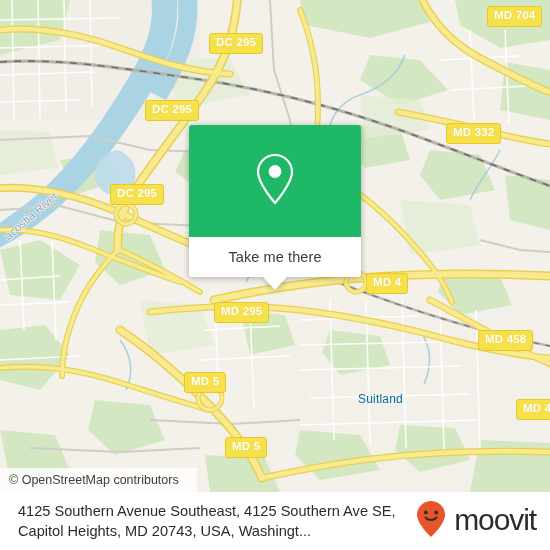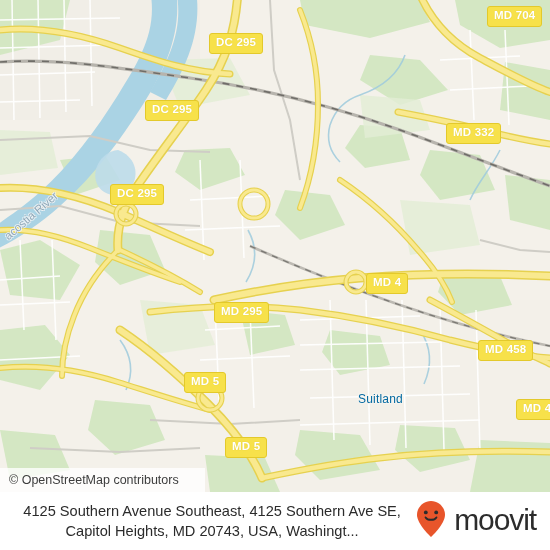--- a/index.html
+++ b/index.html
@@ -115,40 +115,39 @@
   }
 
   
   .attribution {
     position: absolute;
     left: 0;
     top: 468px;
     height: 24px;
     display: flex;
     align-items: center;
-    padding: 0 26px 0 9px;
+    padding: 0 18px 0 9px;
     background: rgba(255,255,255,0.78);
     color: #3d3d3d;
     font-size: 12.5px;
     white-space: nowrap;
   }
 
   
   .footer {
     position: absolute;
     left: 0;
     top: 492px;
     width: 550px;
     height: 58px;
     background: #ffffff;
     display: flex;
     align-items: center;
     box-sizing: border-box;
     padding: 0 14px 0 18px;
-    text-align: center;
   }
   .footer-address {
     flex: 1 1 auto;
     color: #2b2b2b;
     font-size: 14.6px;
     line-height: 20px;
     overflow: hidden;
     max-height: 42px;
     padding-right: 10px;
   }
@@ -361,25 +360,39 @@
 
     <div class="map-label" style="left:358px; top:392px;">Suitland</div>
 
     <div class="shield" style="left:487px; top:6px;">MD 704</div>
     <div class="shield" style="left:209px; top:33px;">DC 295</div>
     <div class="shield" style="left:145px; top:100px;">DC 295</div>
     <div class="shield" style="left:446px; top:123px;">MD 332</div>
     <div class="shield" style="left:110px; top:184px;">DC 295</div>
     <div class="shield" style="left:366px; top:273px;">MD 4</div>
     <div class="shield" style="left:214px; top:302px;">MD 295</div>
-    <div class="shield" style="left:478px; top:340px;">MD 458</div>
+    <div class="shield" style="left:478px; top:330px;">MD 458</div>
     <div class="shield" style="left:184px; top:372px;">MD 5</div>
     <div class="shield" style="left:516px; top:399px;">MD 4</div>
     <div class="shield" style="left:225px; top:437px;">MD 5</div>
 
+    <div class="popup">
+      <div class="popup-top">
+        <span>
+          <svg width="44" height="54" viewBox="0 0 44 54" fill="none" xmlns="http://www.w3.org/2000/svg">
+            <path d="M22 3 C12.6 3 5 10.6 5 20 C5 31.5 22 51 22 51 C22 51 39 31.5 39 20 C39 10.6 31.4 3 22 3 Z" stroke="#ffffff" stroke-width="2.2" fill="none" stroke-linejoin="round"></path>
+            <circle cx="22" cy="19.5" r="6.4" fill="#ffffff"></circle>
+          </svg>
+        </span>
+      </div>
+      <div class="popup-bottom">
+        <span class="popup-bottom-label">Take me there</span>
+      </div>
+      <div class="popup-tip"></div>
+    </div>
 
     <div class="attribution">
       <span>© OpenStreetMap contributors</span>
     </div>
 
   </div>
 
   <div class="footer">
     <div class="footer-address">4125 Southern Avenue Southeast, 4125 Southern Ave SE, Capitol Heights, MD 20743, USA, Washingt...</div>
 

